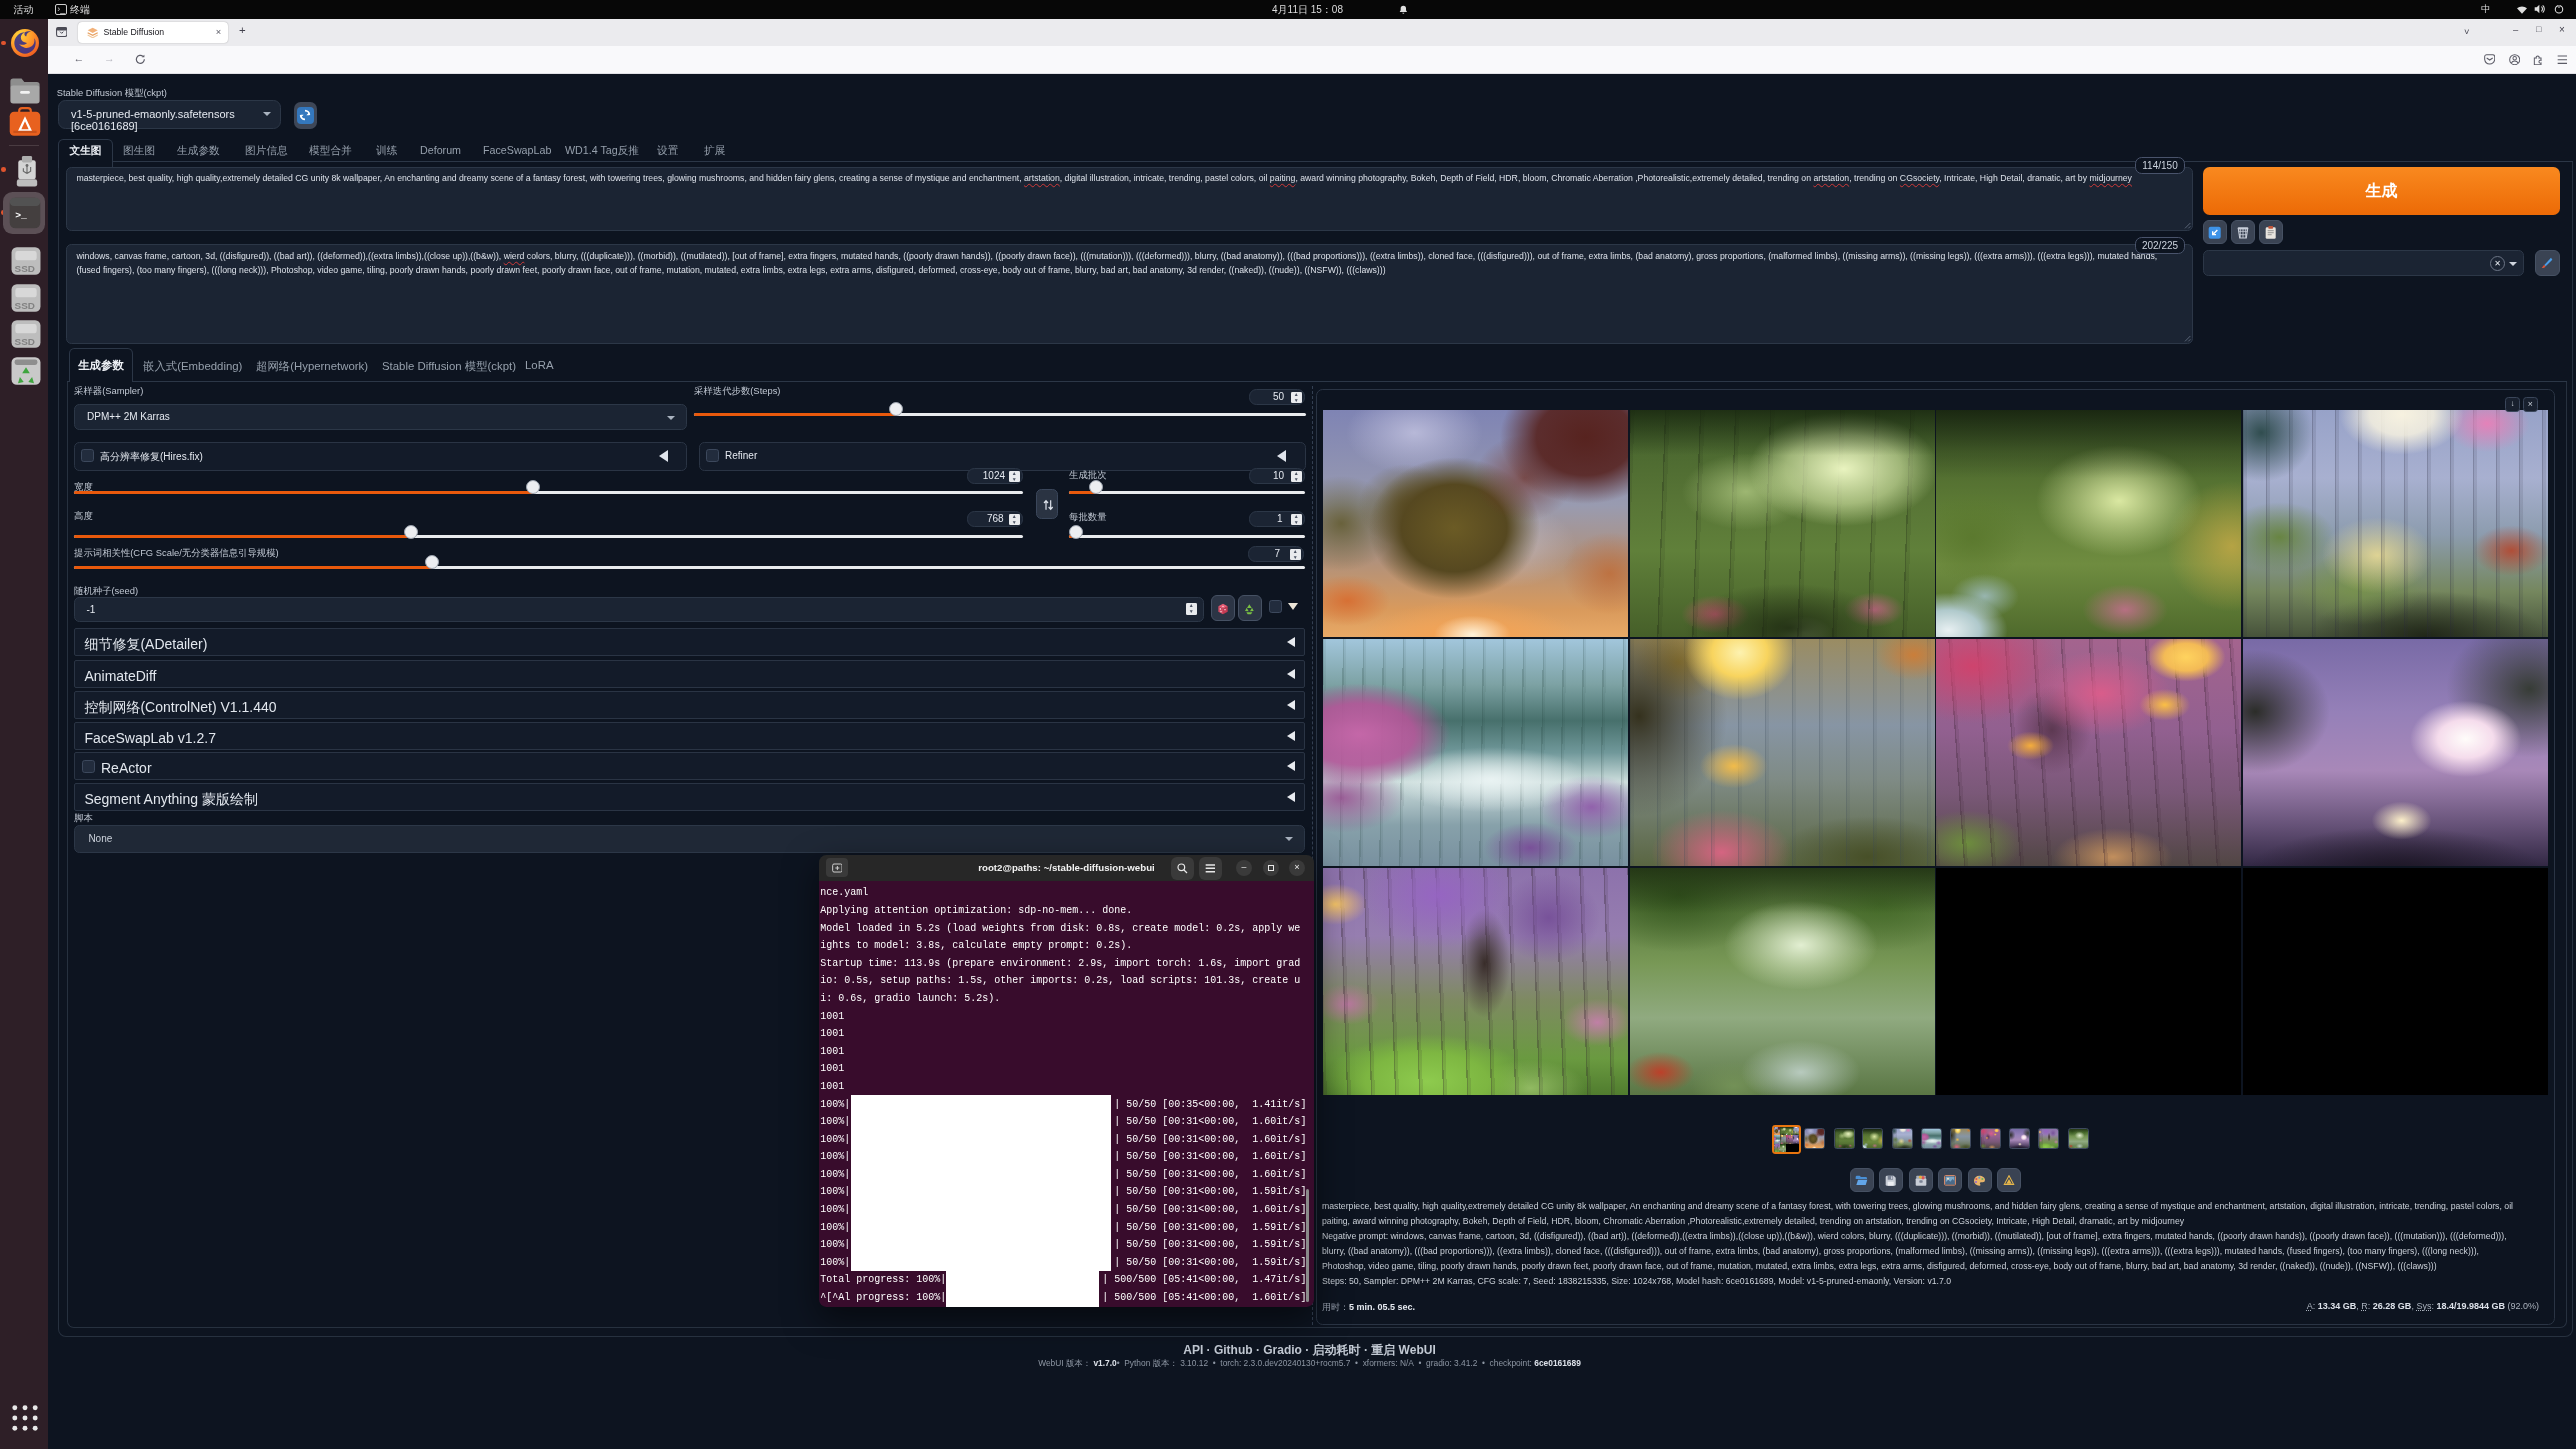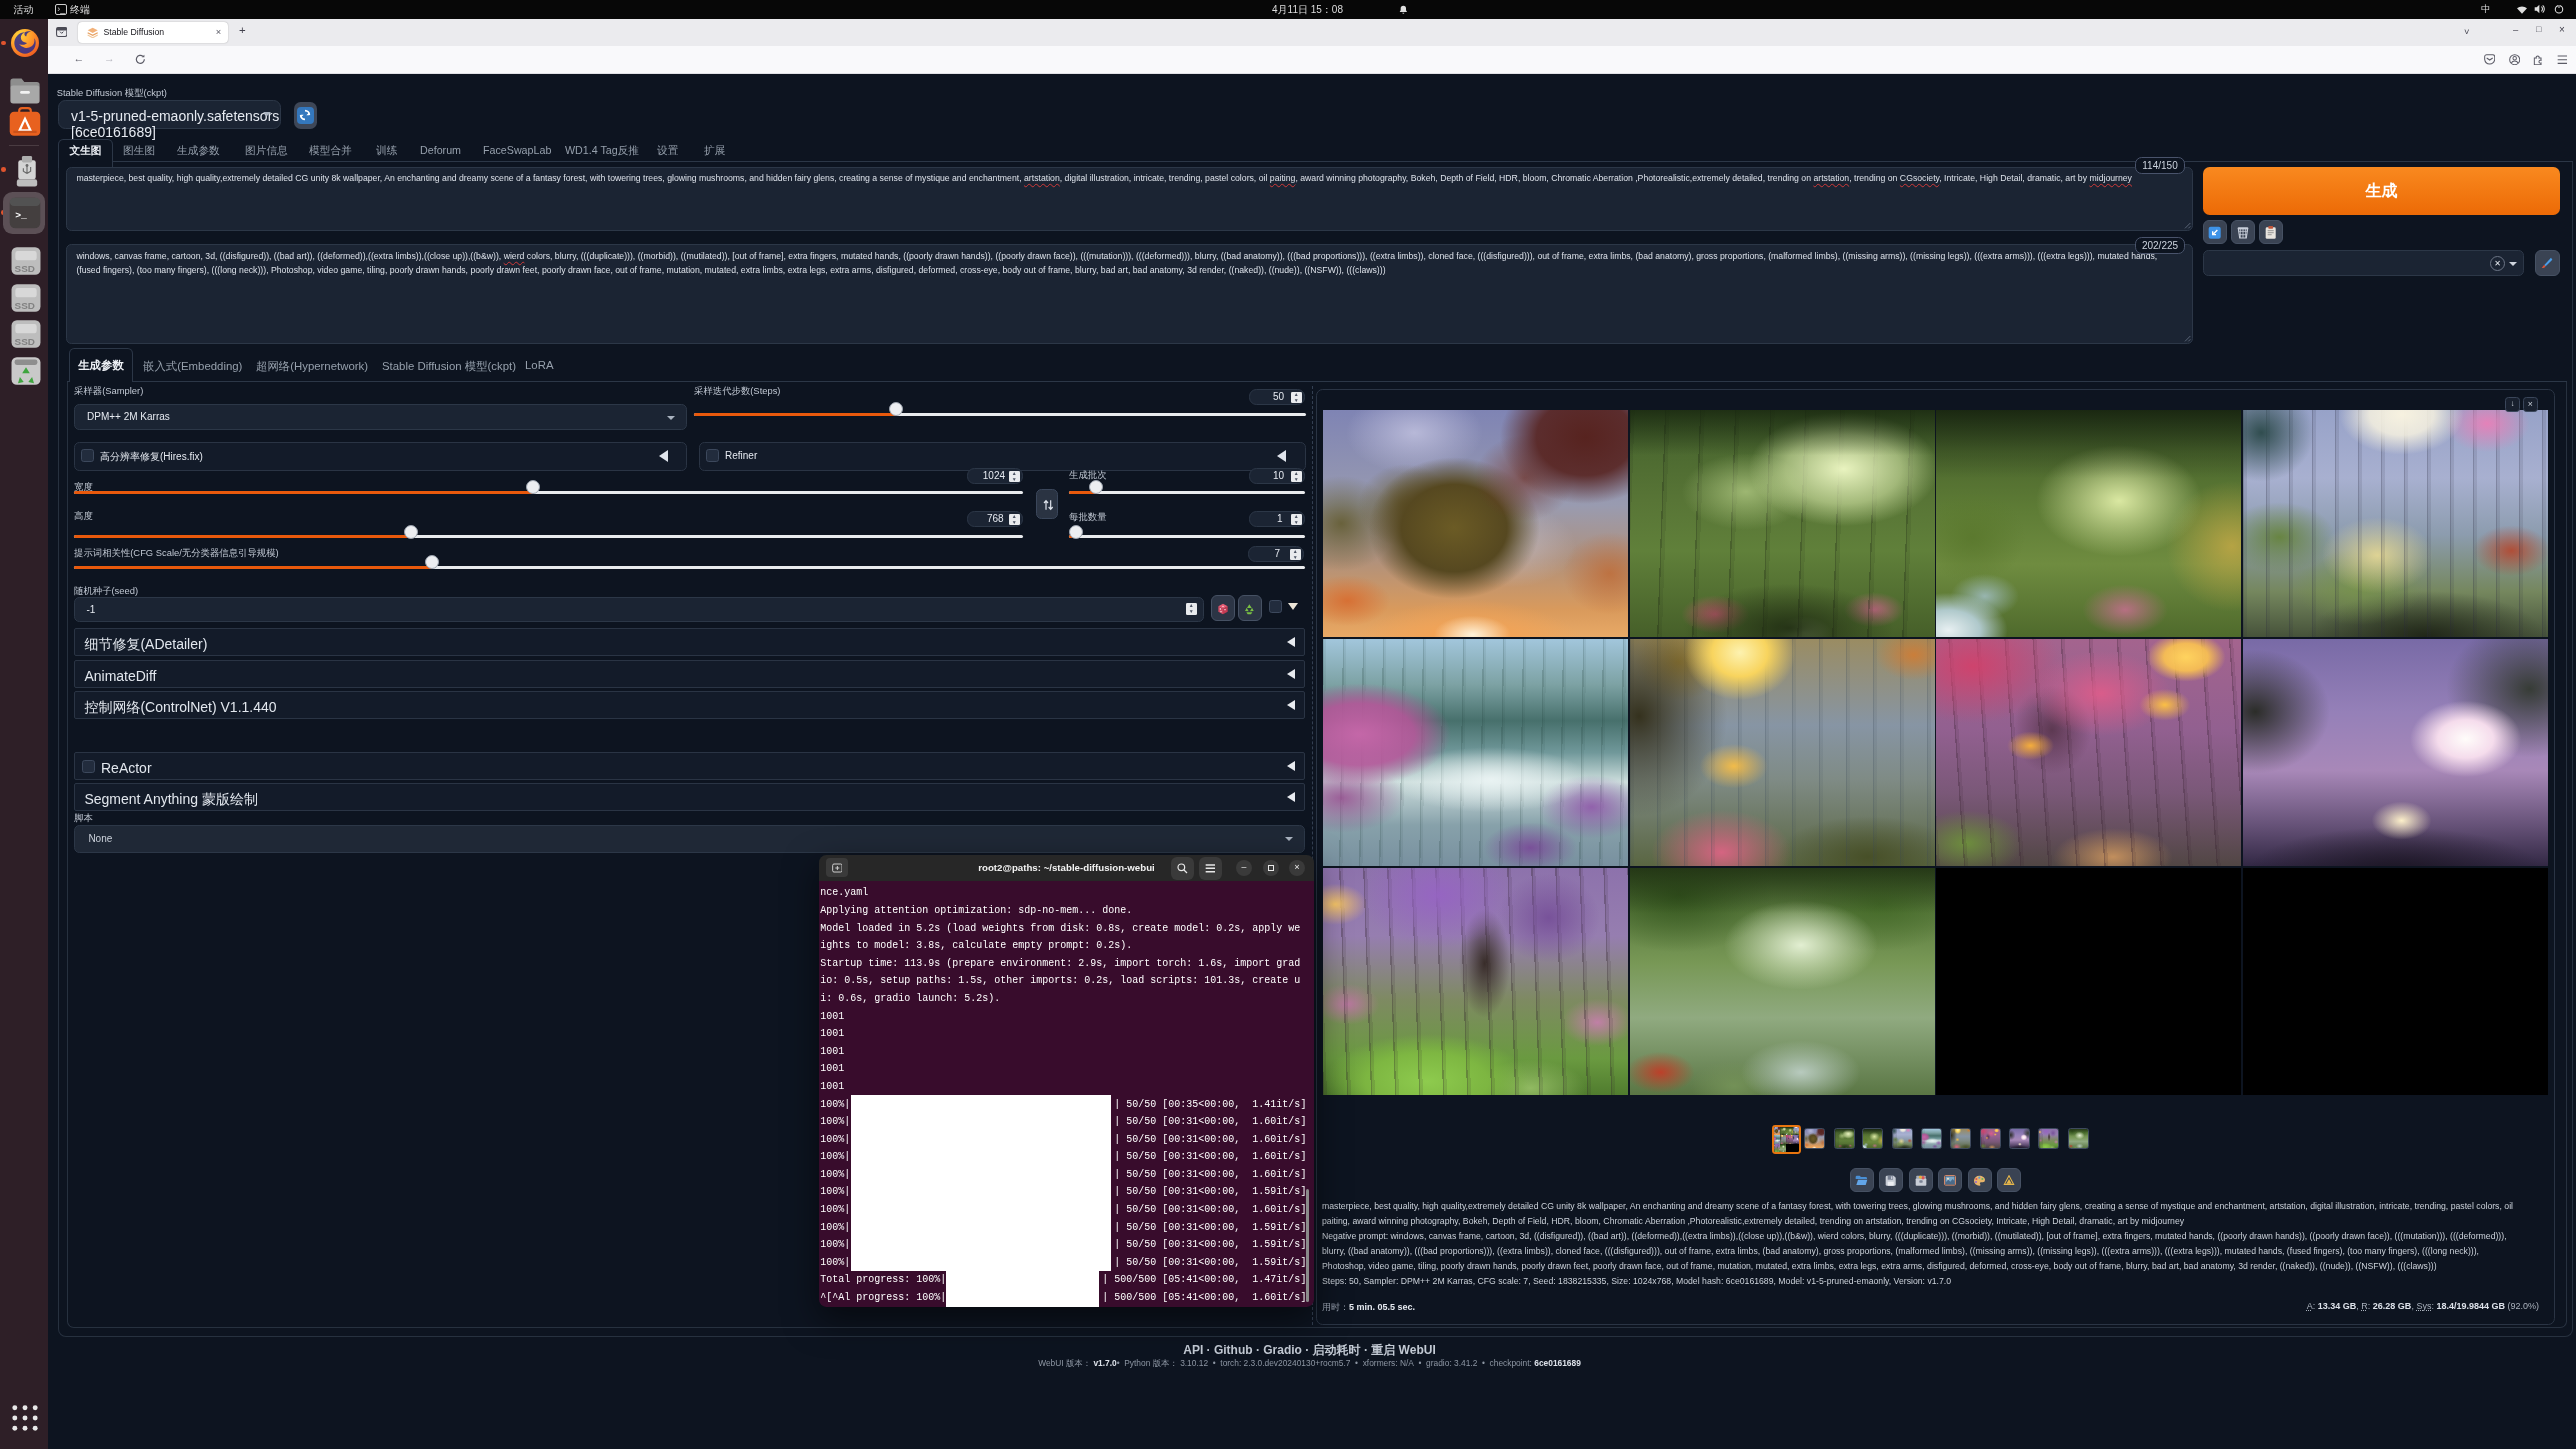--- a/index.html
+++ b/index.html
@@ -201,21 +201,21 @@
  <svg class="nvic" style="left:2485px;top:8px" width="11.4" height="11.4" viewBox="0 0 17 17">
         <path d="M2 6 h3 a2.2 2.2 0 1 1 4 0 h3 v3.5 a2.2 2.2 0 1 0 0 4 v2.5 h-10z" fill="none" stroke="#5b5b66" stroke-width="1.5"></path>
       </svg>
  <svg class="nvic" style="left:2509px;top:8.7px" width="10.7" height="9.4" viewBox="0 0 16 14">
         <path d="M1 1.5 h14 M1 7 h14 M1 12.5 h14" stroke="#5b5b66" stroke-width="1.6"></path>
       </svg>
 </div>
 <div class="abs" id="page">
  <div class="lab" style="left:8.7px;top:12.7px;font-size:9.4px">Stable Diffusion 模型(ckpt)</div>
  <div class="blk" style="left:10px;top:26px;width:223px;height:29px;border-radius:7.4px">
-        <span style="position:absolute;left:12px;top:7.4px;font-size:14px">v1-5-pruned-emaonly.safetensors [6ce0161689]</span>
+        <span style="position:absolute;left:12px;top:7.4px;font-size:11px">v1-5-pruned-emaonly.safetensors [6ce0161689]</span>
         <span class="caret" style="right:9.4px;top:10.7px"></span>
       </div>
  <div class="abs" style="left:246px;top:28px;width:23px;height:27px;background:#3e4757;border-radius:6.7px">
         <div style="position:absolute;left:2.7px;top:4.7px;width:17.4px;height:17.4px;background:#3478be;border-radius:4px"></div>
         <svg style="position:absolute;left:5.4px;top:7.4px" width="12" height="12" viewBox="0 0 18 18">
           <path d="M9 2.5 a6.5 6.5 0 0 1 6.5 6.5 M9 15.5 A6.5 6.5 0 0 1 2.5 9" stroke="#fff" stroke-width="2.6" fill="none"></path>
           <path d="M15.5 5 v4.5 h-4.5z M2.5 13 v-4.5 h4.5z" fill="#fff"></path>
         </svg>
       </div>
 
@@ -373,20 +373,24 @@
  <div class="acc" style="left:26px;top:554px">
         <span class="tx">细节修复(ADetailer)</span>
         <span class="tr"></span>
       </div>
  <div class="acc" style="left:26px;top:586px">
         <span class="tx">AnimateDiff</span>
         <span class="tr"></span>
       </div>
  <div class="acc" style="left:26px;top:617px">
         <span class="tx">控制网络(ControlNet) V1.1.440</span>
+        <span class="tr"></span>
+      </div>
+ <div class="acc" style="left:26px;top:648px">
+        <span class="tx">FaceSwapLab v1.2.7</span>
         <span class="tr"></span>
       </div>
  <div class="acc" style="left:26px;top:709px">
         <span class="tx">Segment Anything 蒙版绘制</span>
         <span class="tr"></span>
       </div>
  <div class="acc" style="left:26px;top:678px">
         <span class="cbx" style="left:6.7px;top:6.7px"></span>
         <span class="tx" style="left:26px">ReActor</span>
         <span class="tr"></span>

